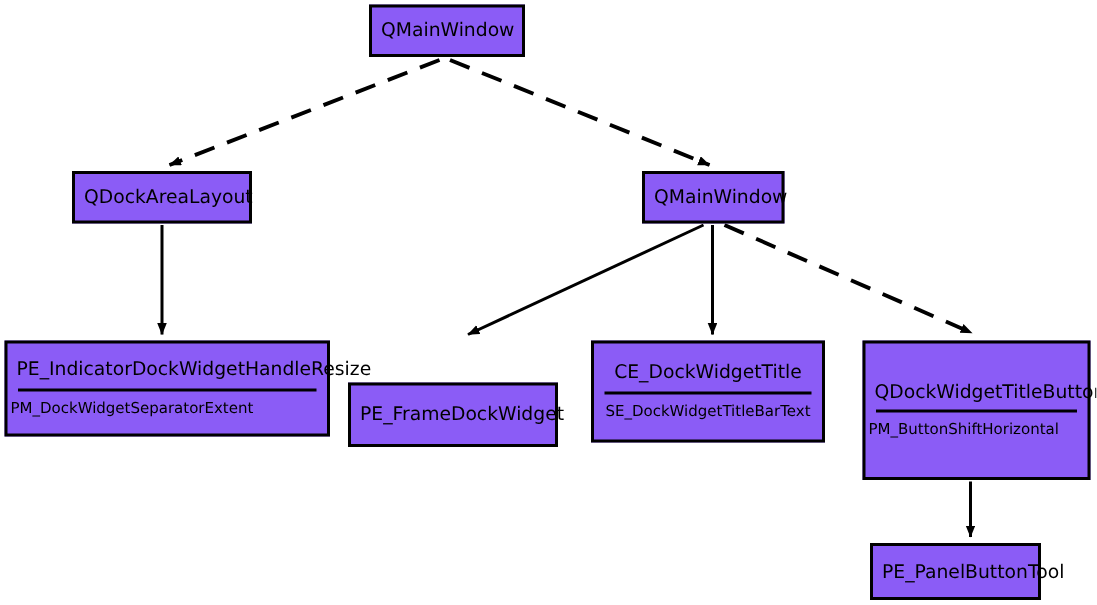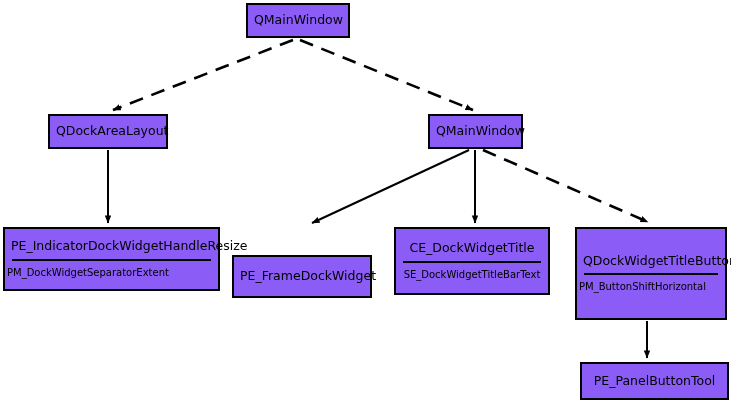--- a/index.html
+++ b/index.html
@@ -61,21 +61,21 @@
   }
 
   
   #node-qmainwindow            { left: 246px; top: 3px;   width: 104px; height: 35px; }
   #node-qdockarealayout        { left: 48px;  top: 114px; width: 120px; height: 35px; }
   #node-qdockwidget            { left: 428px; top: 114px; width: 95px;  height: 35px; }
   #node-pe-indicator           { left: 3px;   top: 227px; width: 217px; height: 64px; }
   #node-pe-framedockwidget     { left: 232px; top: 227px; width: 140px; height: 43px; margin-top: 28px; }
   #node-ce-dockwidgettitle     { left: 394px; top: 227px; width: 156px; height: 68px; }
   #node-qdockwidgettitlebutton { left: 575px; top: 227px; width: 152px; height: 93px; }
-  #node-pe-panelbuttontool     { left: 580px; top: 362px; width: 149px; height: 38px; }
+  #node-pe-panelbuttontool     { left: 580px; top: 362px; width: 114px; height: 38px; }
 </style>
 </head>
 <body>
 
 <div id="canvas">
 
   <svg id="edge-layer" viewBox="0 0 731 403" width="731" height="403" xmlns="http://www.w3.org/2000/svg">
     <defs>
       <marker id="arrowhead" markerWidth="9" markerHeight="9" refX="7.6" refY="3.2" orient="auto" markerUnits="userSpaceOnUse">
         <path d="M0,0 L8,3.2 L0,6.4 z" fill="#000000"></path>

